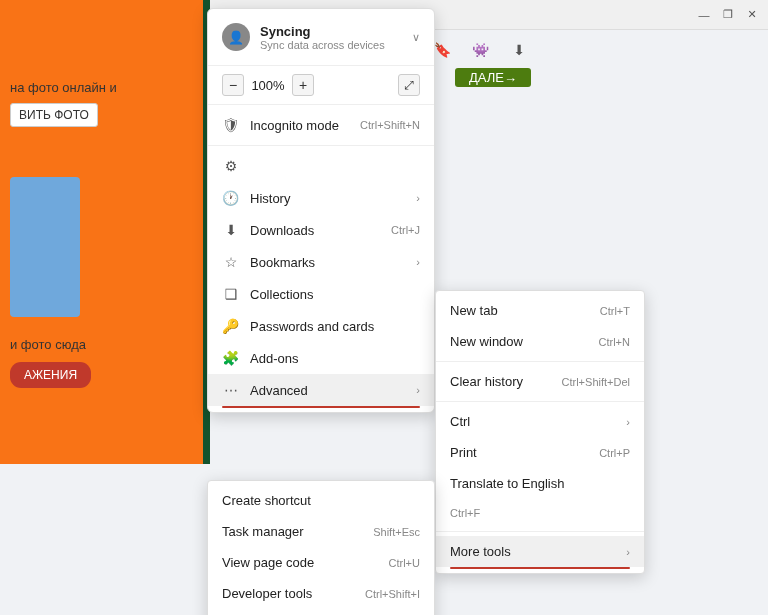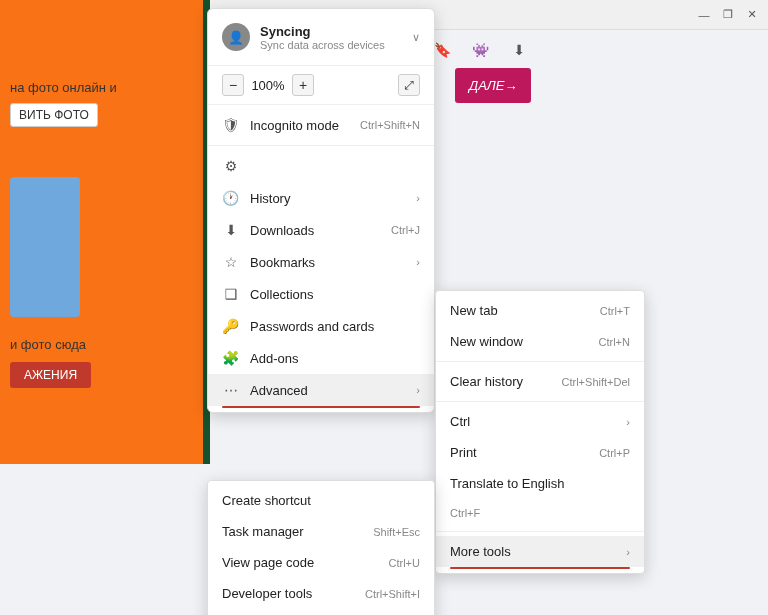--- a/index.html
+++ b/index.html
@@ -60,21 +60,21 @@
     .browser-content .text2 {
       font-size: 13px;
       color: #333;
       margin-top: 20px;
     }
 
     .browser-content .btn-action {
       background: #c0392b;
       color: #fff;
       border: none;
-      border-radius: 3px;
+      border-radius: 11px;
       padding: 6px 14px;
       font-size: 12px;
       cursor: pointer;
       margin-top: 10px;
     }
 
     
     .top-bar {
       position: absolute;
       top: 0; left: 210px;
@@ -119,29 +119,28 @@
       justify-content: center;
       cursor: pointer;
       color: #555;
       font-size: 14px;
     }
 
     .btn-next {
       position: absolute;
       top: 68px;
       left: 455px;
-      background: #be185d;
+      background: #4d7c0f;
       color: white;
       border: none;
       border-radius: 3px;
-      padding: 10px 14px;
+      padding: 2px 14px;
       font-size: 13px;
       cursor: pointer;
       white-space: nowrap;
-      font-style: italic;
     }
 
     
     .dropdown-menu {
       position: absolute;
       top: 8px;
       left: 207px;
       width: 228px;
       background: #fff;
       border: 1px solid #ddd;

